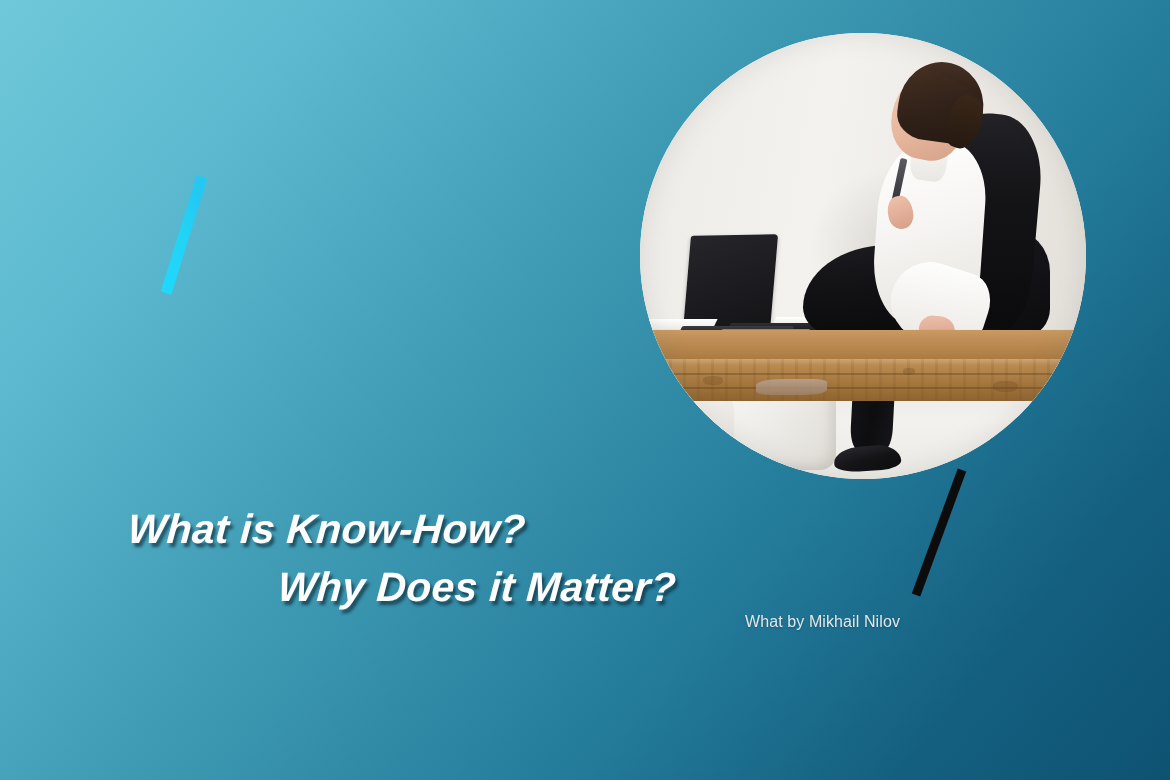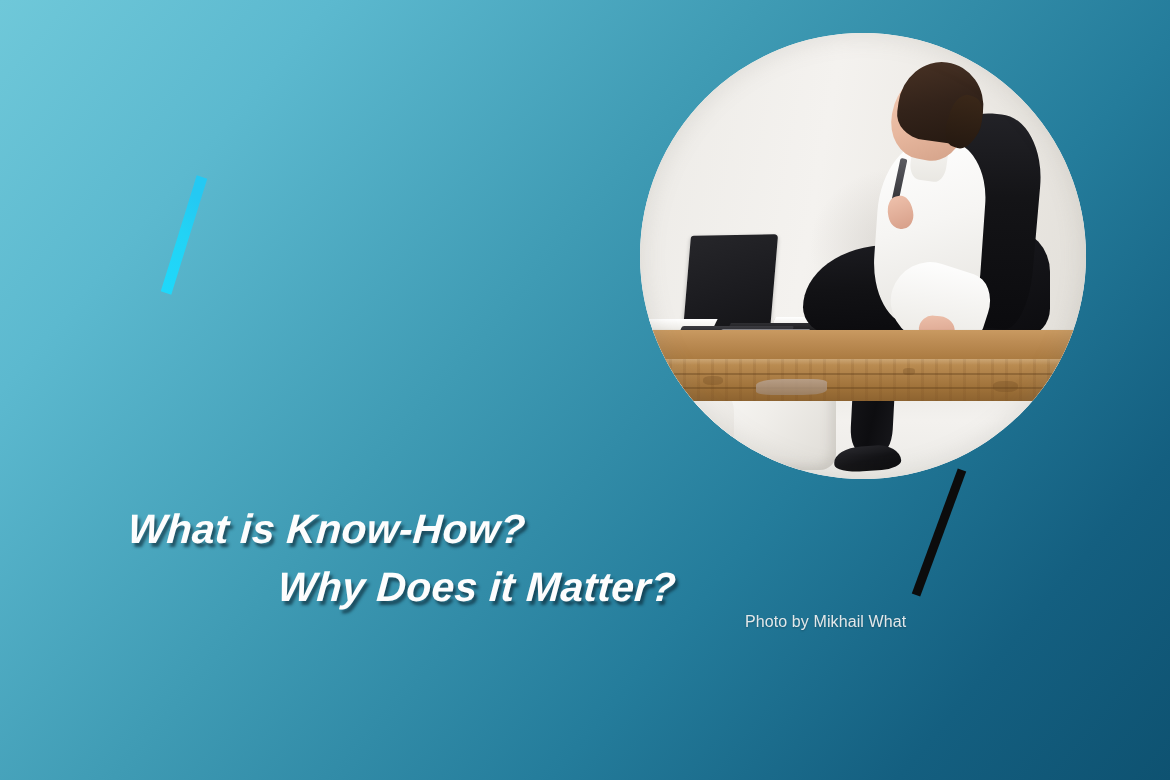--- a/index.html
+++ b/index.html
@@ -392,15 +392,15 @@
 
       <div class="circle-vignette"></div>
     </div>
   </div>
 
   <div class="headline">
     <div class="headline-line">What is Know-How?</div>
     <div class="headline-line indent">Why Does it Matter?</div>
   </div>
 
-  <div class="credit">Photo by Mikhail What</div>
+  <div class="credit">What by Mikhail Nilov</div>
 
 </div>
 
 </body></html>

